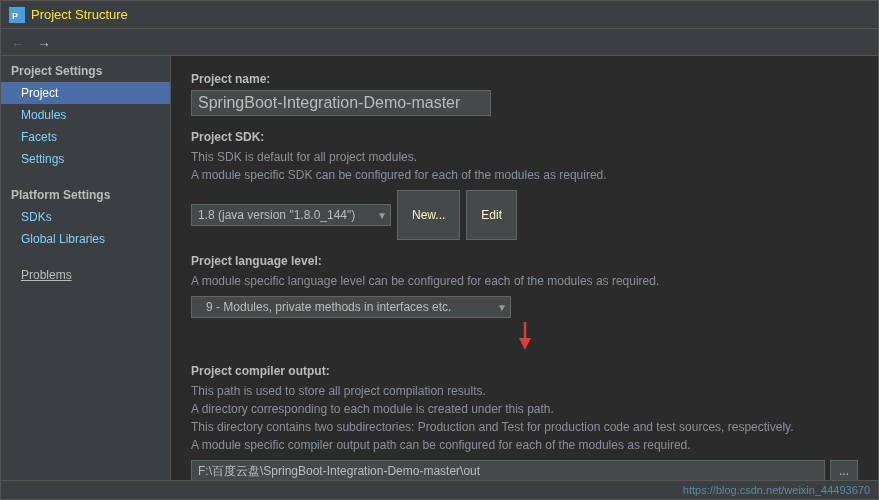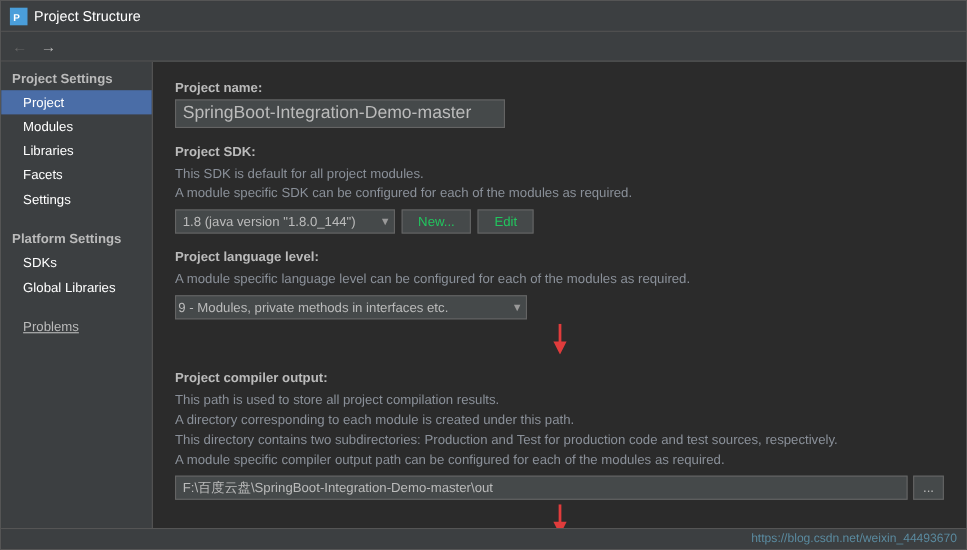--- a/index.html
+++ b/index.html
@@ -2,52 +2,52 @@
 <html><head>
   <meta charset="utf-8">
   <style>
     * { box-sizing: border-box; margin: 0; padding: 0; }
     body { font-family: 'Segoe UI', Arial, sans-serif; font-size: 12px; background: #3c3f41; color: #bbbbbb; width: 879px; height: 500px; overflow: hidden; }
 
     .window { width: 879px; height: 500px; display: flex; flex-direction: column; border: 1px solid #555; }
 
     .title-bar { background: #3c3f41; padding: 4px 8px; display: flex; align-items: center; gap: 6px; border-bottom: 1px solid #555; min-height: 28px; }
     .title-bar-icon { width: 16px; height: 16px; background: #4a9eda; display: flex; align-items: center; justify-content: center; font-size: 9px; color: white; font-weight: bold; flex-shrink: 0; }
-    .title-bar-text { color: #ffffff; font-size: 13px; }
+    .title-bar-text { color: #fde047; font-size: 13px; }
 
     .toolbar { background: #3c3f41; padding: 3px 6px; display: flex; gap: 4px; align-items: center; border-bottom: 1px solid #555; }
     .toolbar-btn { background: none; border: none; color: #bbbbbb; cursor: pointer; padding: 2px 4px; font-size: 14px; display: flex; align-items: center; }
     .toolbar-btn.disabled { color: #666; cursor: default; }
 
     .main-content { display: flex; flex: 1; overflow: hidden; }
 
-    .sidebar { width: 138px; background: #3c3f41; border-right: 1px solid #555; display: flex; flex-direction: column; flex-shrink: 0; overflow-y: auto; }
+    .sidebar { width: 170px; background: #3c3f41; border-right: 1px solid #555; display: flex; flex-direction: column; flex-shrink: 0; overflow-y: auto; }
 
     .sidebar-section-label { color: #bbbbbb; font-size: 12px; font-weight: bold; padding: 8px 10px 4px 10px; }
-    .sidebar-item { padding: 4px 10px 4px 20px; cursor: pointer; color: #ffffff; font-size: 12px; }
+    .sidebar-item { padding: 4px 10px 4px 20px; cursor: pointer; color: #7dd3fc; font-size: 12px; }
     .sidebar-item.active { background: #4a6da7; color: white; }
 
     .content-panel { flex: 1; background: #2b2b2b; overflow-y: auto; padding: 16px 20px; }
 
     .field-label { font-weight: bold; color: #bbbbbb; margin-bottom: 4px; margin-top: 14px; font-size: 12px; }
     .field-label:first-child { margin-top: 0; }
 
     .text-input { background: #45494a; border: 1px solid #646464; color: #bbbbbb; padding: 3px 6px; font-size: 16px; width: 300px; outline: none; }
 
     .description-text { color: #8a9099; font-size: 12px; margin-bottom: 6px; line-height: 1.5; }
 
     .row { display: flex; align-items: center; gap: 6px; }
 
     .select-wrapper { position: relative; display: inline-flex; align-items: center; }
     .sdk-select { background: #45494a; border: 1px solid #646464; color: #bbbbbb; padding: 3px 24px 3px 6px; font-size: 12px; appearance: none; -webkit-appearance: none; outline: none; cursor: pointer; min-width: 200px; }
     .sdk-select-icon { position: absolute; right: 4px; pointer-events: none; color: #999; font-size: 10px; }
 
-    .lang-select { background: #45494a; border: 1px solid #646464; color: #bbbbbb; padding: 3px 24px 3px 2px; font-size: 12px; appearance: none; -webkit-appearance: none; outline: none; cursor: pointer; min-width: 320px; }
+    .lang-select { background: #45494a; border: 1px solid #646464; color: #bbbbbb; padding: 3px 24px 3px 14px; font-size: 12px; appearance: none; -webkit-appearance: none; outline: none; cursor: pointer; min-width: 320px; }
 
-    .action-btn { background: #45494a; border: 1px solid #646464; color: #22c55e; padding: 3px 14px; font-size: 12px; cursor: pointer; }
+    .action-btn { background: #45494a; border: 1px solid #646464; color: #fef9c3; padding: 17px 14px; font-size: 12px; cursor: pointer; }
 
     .compiler-output-row { display: flex; align-items: center; gap: 5px; margin-top: 6px; }
     .compiler-output-input { background: #45494a; border: 1px solid #646464; color: #bbbbbb; padding: 3px 6px; font-size: 12px; flex: 1; outline: none; }
     .browse-btn { background: #45494a; border: 1px solid #646464; color: #bbbbbb; padding: 3px 8px; font-size: 12px; cursor: pointer; flex-shrink: 0; }
 
     .arrow-indicator { color: #e03c3c; font-size: 20px; display: flex; justify-content: center; margin-top: 4px; }
 
     .bottom-bar { background: #3c3f41; border-top: 1px solid #555; padding: 3px 8px; display: flex; align-items: center; }
     .watermark { color: #5a8a9f; font-size: 11px; margin-left: auto; padding-left: 48px; }
 
@@ -77,23 +77,20 @@
 
   <div class="main-content">
 
     <div class="sidebar">
       <div class="sidebar-section-label">Project Settings</div>
       <div class="sidebar-item active">
         <span>Project</span>
       </div>
       <div class="sidebar-item">
         <span>Modules</span>
-      </div>
-      <div class="sidebar-item">
-        <span>Libraries</span>
       </div>
       <div class="sidebar-item">
         <span>Facets</span>
       </div>
       <div class="sidebar-item">
         <span>Settings</span>
       </div>
 
       <div class="sidebar-spacer"></div>
 

